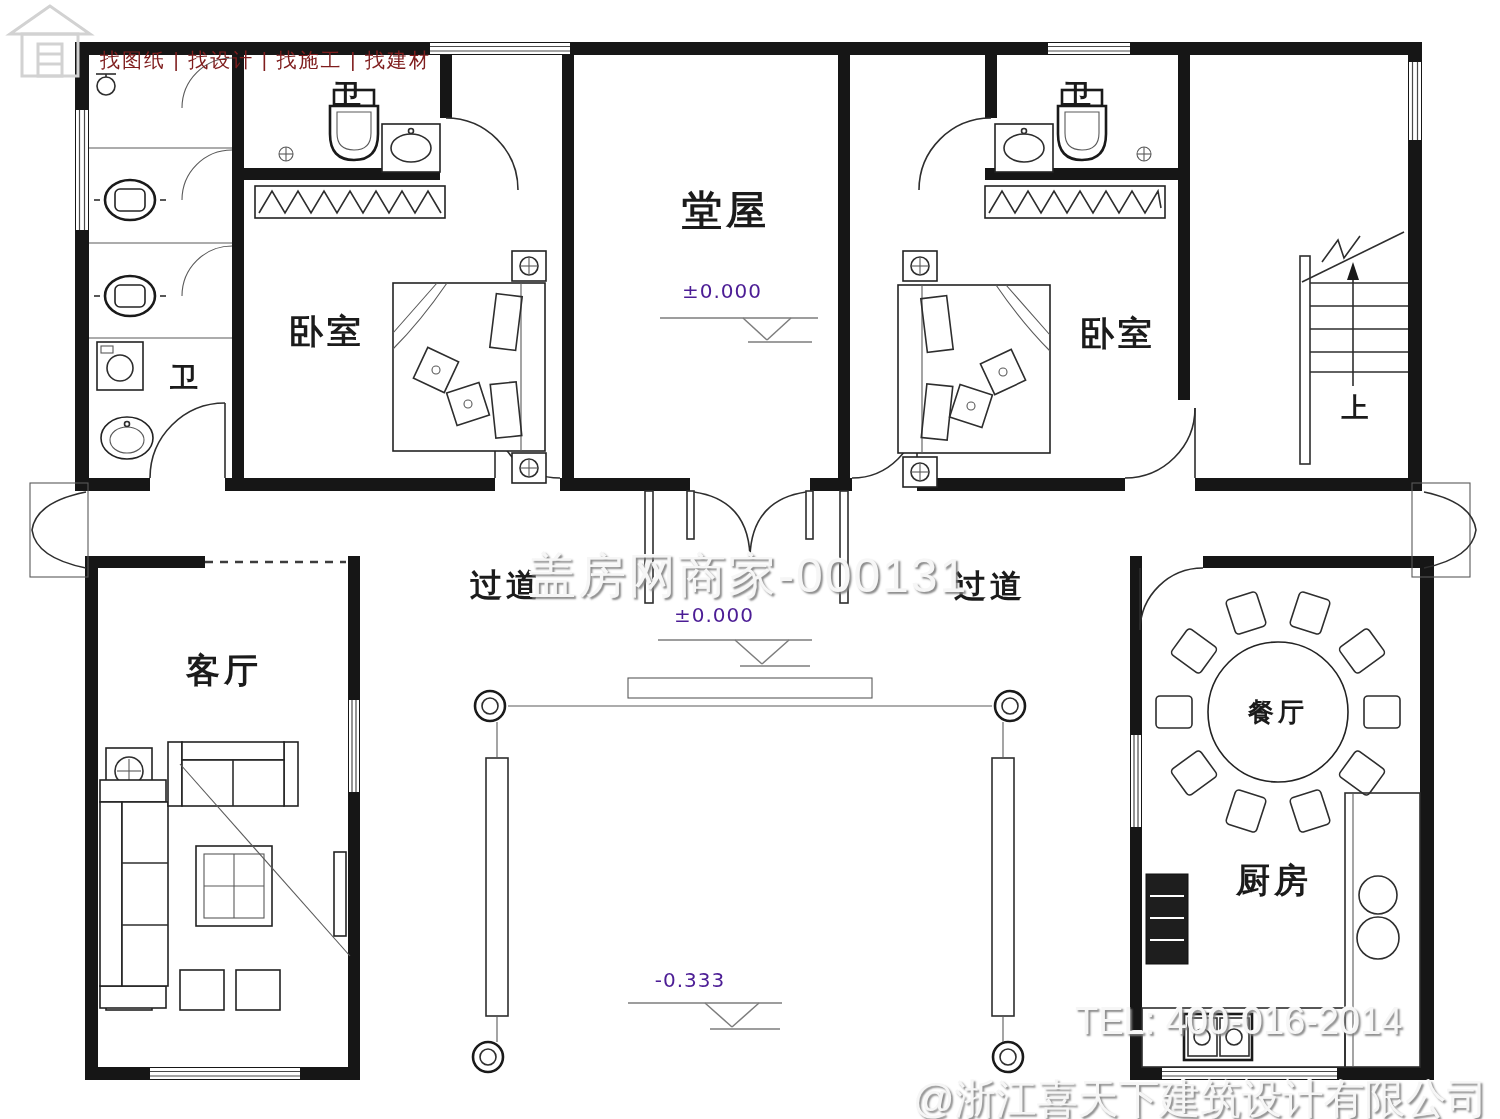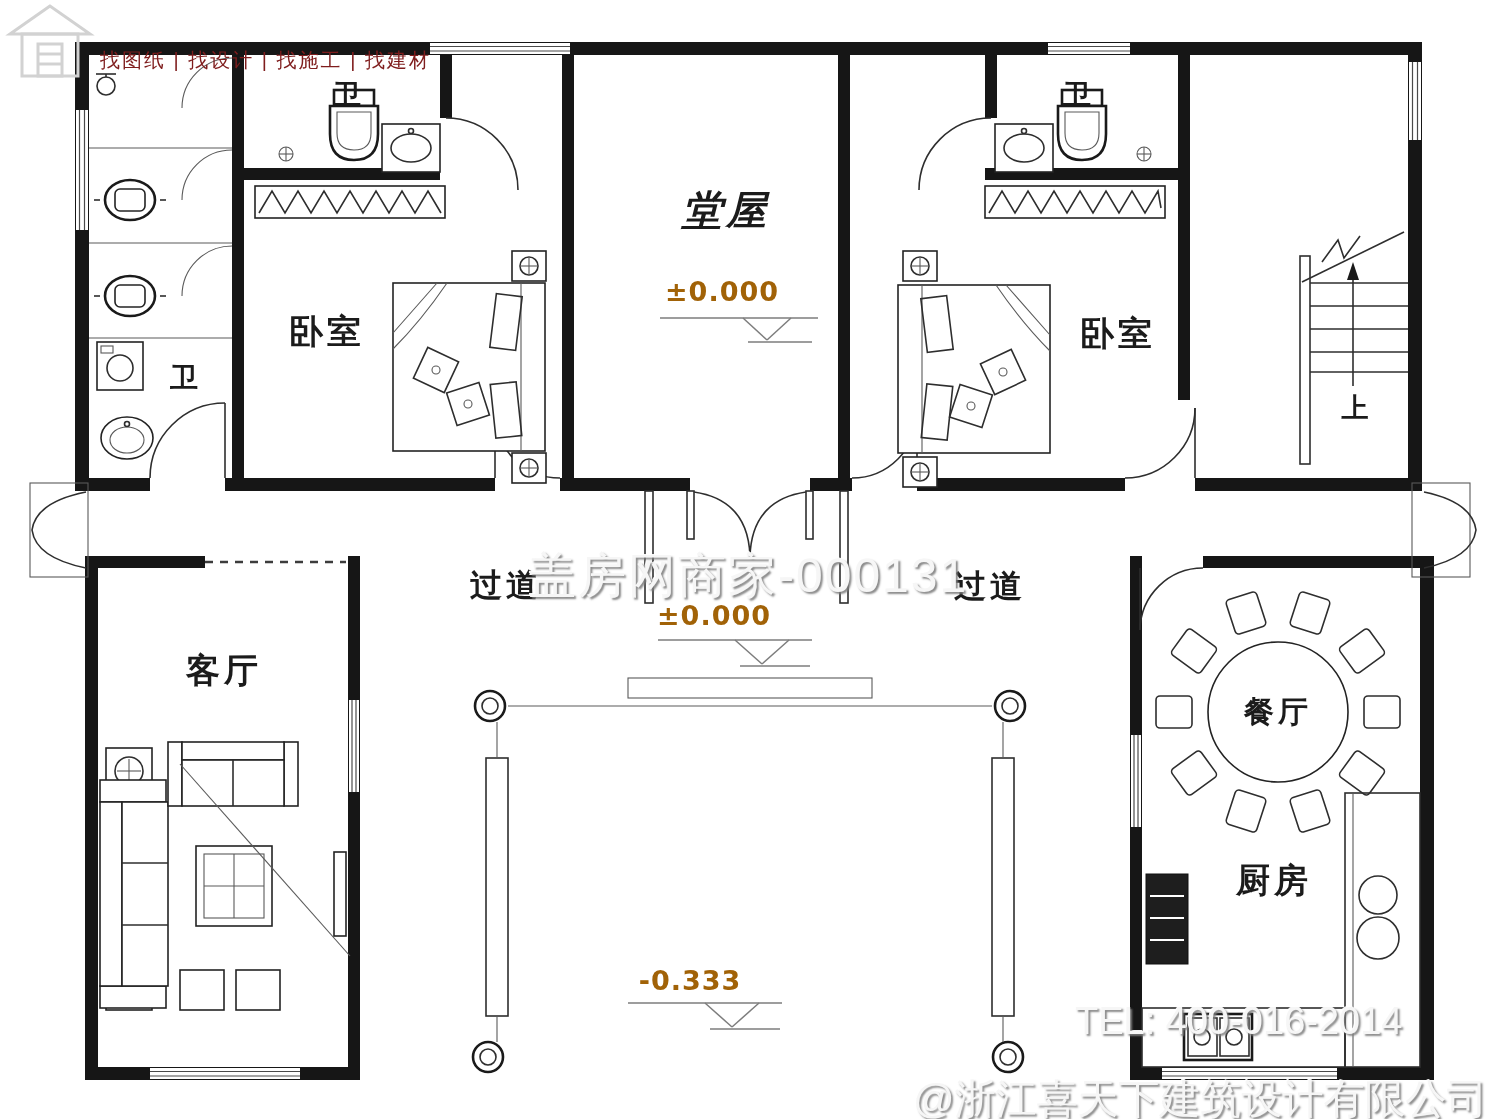--- a/index.html
+++ b/index.html
@@ -11,22 +11,22 @@
   .thin2{stroke:#5a5a5a;stroke-width:1.1;fill:none;}
   .furn{stroke:#232323;stroke-width:1.6;fill:#ffffff;}
   .bold{stroke:#1a1a1a;stroke-width:2.6;fill:#ffffff;}
   .gray{stroke:#7d7d7d;stroke-width:1.5;fill:none;}
   .dash{stroke:#3c3c3c;stroke-width:2.4;stroke-dasharray:8 7;fill:none;}
   .winline{stroke:#4a4a4a;stroke-width:1.2;fill:none;}
   .winbg{fill:#ffffff;}
   .dark{fill:#1e1e1e;stroke:#111;}
   .lbl{position:absolute;transform:translate(-50%,-50%);color:#1b1b1b;font-weight:600;
        letter-spacing:4px;white-space:nowrap;line-height:1;}
-  .elev{position:absolute;transform:translate(-50%,-50%);color:#a16207;font-weight:700;
-        font-family:"DejaVu Sans",sans-serif;font-size:27px;letter-spacing:1px;white-space:nowrap;}
+  .elev{position:absolute;transform:translate(-50%,-50%);color:#4c1d95;font-weight:400;
+        font-family:"DejaVu Sans",sans-serif;font-size:20px;letter-spacing:1px;white-space:nowrap;}
   .wm{position:absolute;color:#f6f6f6;white-space:nowrap;line-height:1;
       text-shadow:2px 2px 2px rgba(125,125,125,.9), -1px -1px 0 rgba(255,255,255,.95);}
   .wm-center{left:528px;top:552px;font-size:48px;letter-spacing:2px;}
   .wm-tel{left:1075px;top:1002px;font-size:38px;}
   .wm-company{left:913px;top:1050px;font-size:41px;margin-top:29px;}
   .wm-logo1{left:100px;top:10px;font-size:30px;letter-spacing:4px;color:#ececec;
             text-shadow:1px 1px 1px rgba(150,150,150,.8);}
   .wm-logo2{left:100px;top:50px;font-size:20px;letter-spacing:2px;color:#7f1d1d;text-shadow:none;}
 </style>
 </head>
@@ -445,28 +445,28 @@
 
   <g stroke="#d2d2d2" stroke-width="3" fill="none">
     <polygon points="50,6 10,34 90,34"></polygon>
     <rect x="22" y="34" width="56" height="42"></rect>
     <rect x="38" y="44" width="24" height="32"></rect>
     <line x1="38" y1="54" x2="62" y2="54"></line>
         <line x1="38" y1="64" x2="62" y2="64"></line>
   </g>
 </svg>
 
-  <span class="lbl" style="left:726px;top:210px;font-size:40px;font-style:italic;">堂屋</span>
+  <span class="lbl" style="left:726px;top:210px;font-size:40px;">堂屋</span>
   <span class="lbl" style="left:327px;top:331px;font-size:34px;">卧室</span>
   <span class="lbl" style="left:1118px;top:333px;font-size:34px;">卧室</span>
   <span class="lbl" style="left:349px;top:95px;font-size:28px;">卫</span>
   <span class="lbl" style="left:1079px;top:95px;font-size:28px;">卫</span>
   <span class="lbl" style="left:186px;top:378px;font-size:28px;">卫</span>
   <span class="lbl" style="left:224px;top:670px;font-size:34px;">客厅</span>
-  <span class="lbl" style="left:1278px;top:712px;font-size:30px;">餐厅</span>
+  <span class="lbl" style="left:1278px;top:712px;font-size:26px;">餐厅</span>
   <span class="lbl" style="left:1274px;top:880px;font-size:34px;">厨房</span>
   <span class="lbl" style="left:506px;top:585px;font-size:32px;">过道</span>
   <span class="lbl" style="left:990px;top:586px;font-size:32px;">过道</span>
   <span class="lbl" style="left:1355px;top:408px;font-size:27px;letter-spacing:0;">上</span>
 
   <span class="elev" style="left:722px;top:291px;">±0.000</span>
   <span class="elev" style="left:714px;top:615px;">±0.000</span>
   <span class="elev" style="left:690px;top:980px;">-0.333</span>
 
   <div class="wm wm-logo2">找图纸 | 找设计 | 找施工 | 找建材</div>

